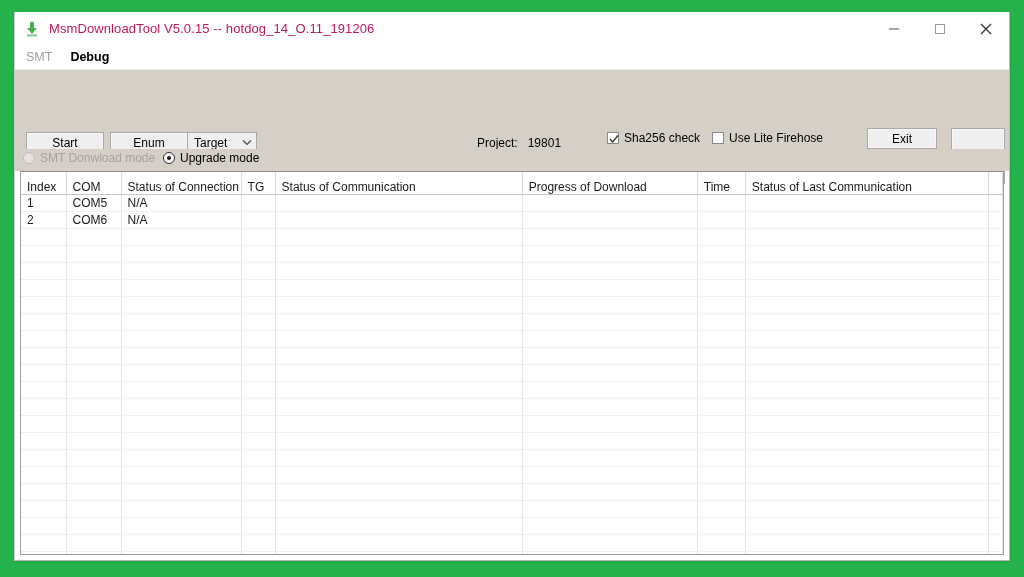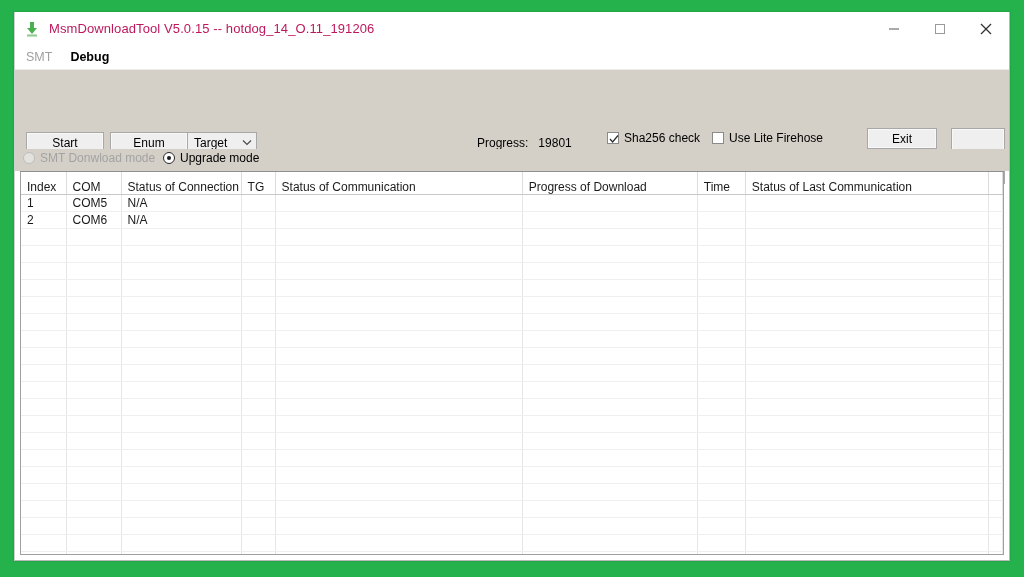--- a/index.html
+++ b/index.html
@@ -299,21 +299,21 @@
     <div id="combo-target">
       <span class="combo-label">Target</span>
       <span class="combo-arrow">
         <svg width="10" height="7" viewBox="0 0 10 7">
             <polyline points="1,1.5 5,5.5 9,1.5" fill="none" stroke="#4a4a4a" stroke-width="1.2"></polyline>
           </svg>
       </span>
     </div>
 
     <div id="project-label">
-      <span>Progress:</span><span class="pv">19801</span>
+      <span>Project:</span><span class="pv">19801</span>
     </div>
 
     <div class="chk" id="chk-sha">
       <span class="box">
         <svg width="10" height="10" viewBox="0 0 10 10">
             <polyline points="1,5 3.6,8 9,1.5" fill="none" stroke="#2b2b2b" stroke-width="1.2"></polyline>
           </svg>
       </span>
       <span class="lbl">Sha256 check</span>
     </div>

